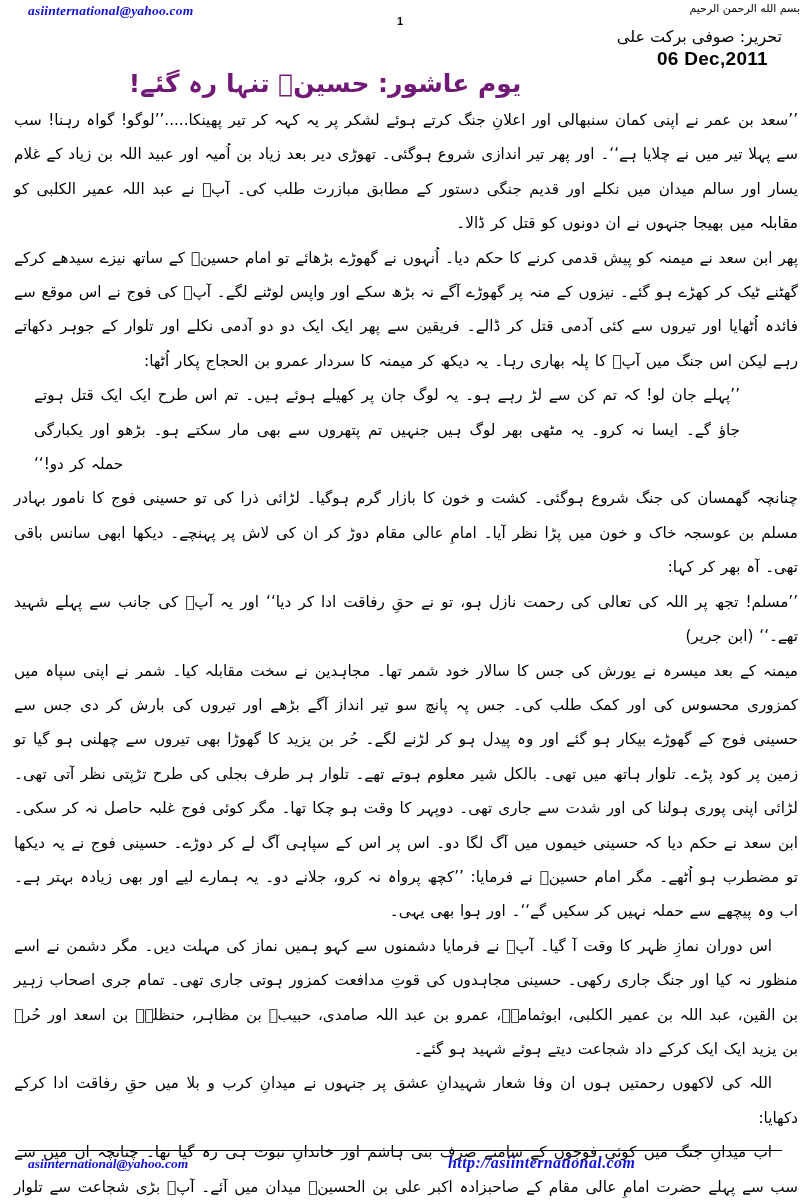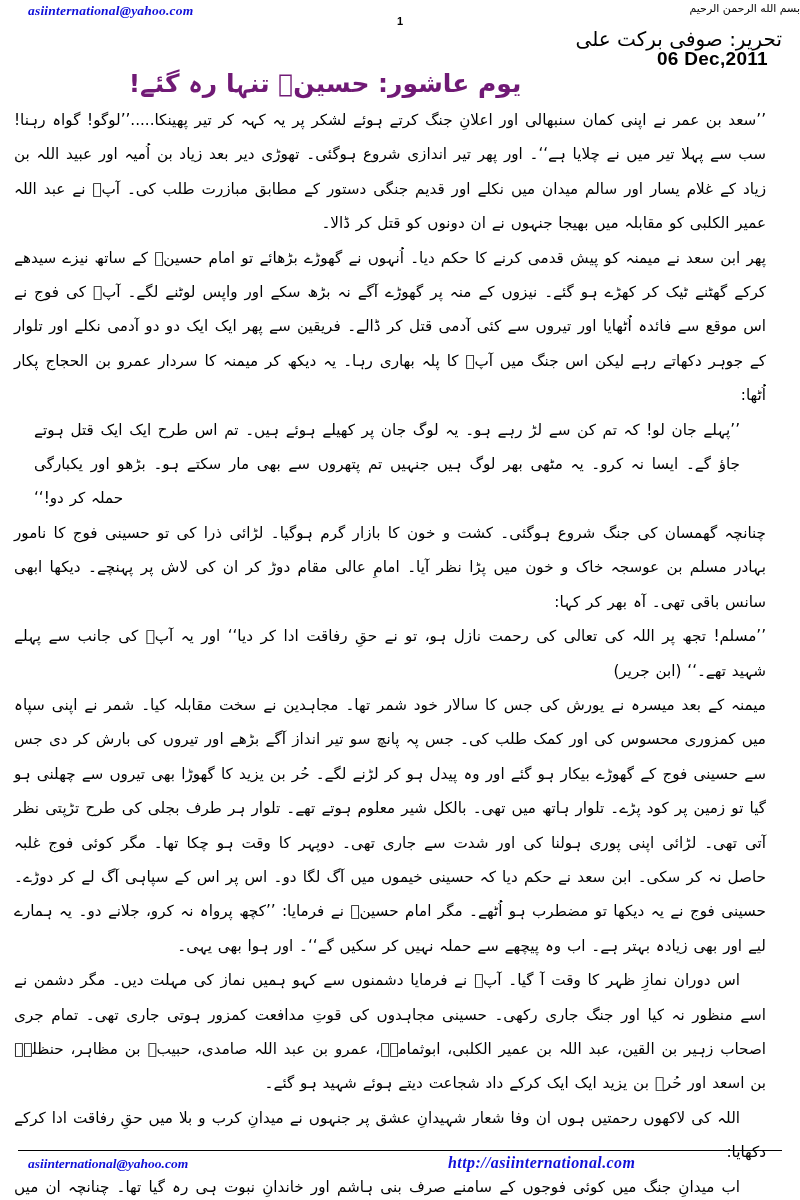--- a/index.html
+++ b/index.html
@@ -60,21 +60,21 @@
     font-weight: bold;
     color: #000;
   }
   .hdr-author {
     position: absolute;
     top: 27px;
     right: 18px;
     direction: rtl;
     text-align: right;
     font-family: "DejaVu Sans", sans-serif;
-    font-size: 20px;
+    font-size: 16px;
     color: #000;
     white-space: nowrap;
   }
   .hdr-date {
     position: absolute;
     top: 48px;
     right: 32px;
     direction: ltr;
     font-family: "Liberation Sans", sans-serif;
     font-size: 19px;
@@ -103,21 +103,21 @@
   .body-area {
     position: absolute;
     top: 103px;
     left: 0;
     width: 800px;
     height: 1032px;
     direction: rtl;
   }
   .para {
     margin: 0;
-    padding: 0 34px 0 14px;
+    padding: 0 2px 0 14px;
     direction: rtl;
     text-align: justify;
     text-align-last: right;
     font-family: "DejaVu Sans", sans-serif;
     font-size: 15.2px;
     line-height: 34.4px;
     color: #000;
     text-justify: inter-word;
     word-spacing: 1px;
   }

